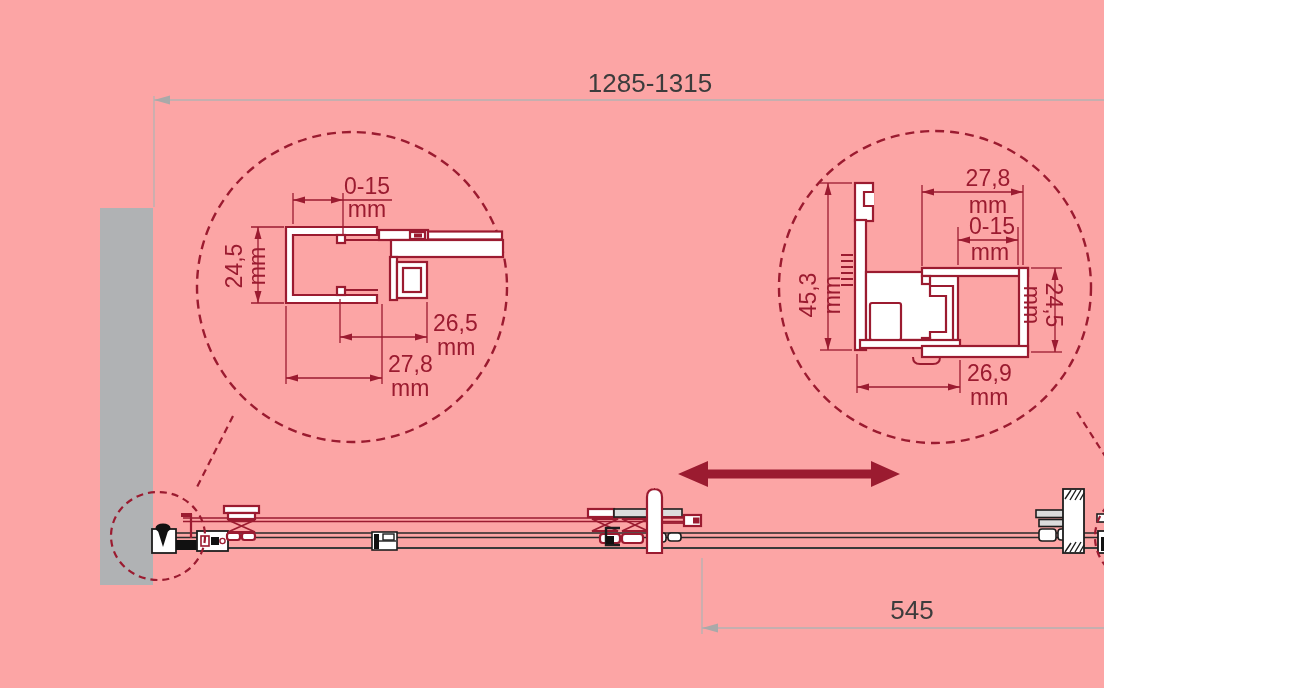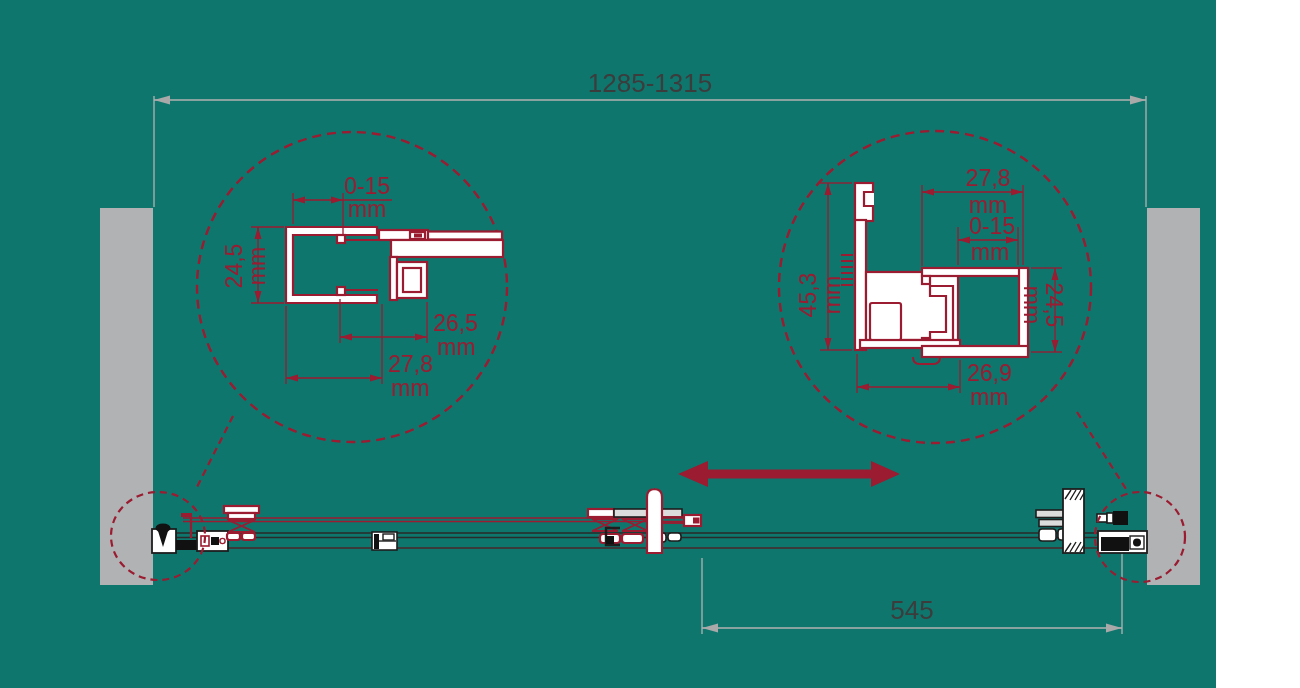--- a/index.html
+++ b/index.html
@@ -1,16 +1,16 @@
 <!DOCTYPE html>
 <html><head>
 <meta charset="utf-8">
 <style>
   html,body{margin:0;padding:0;background:#fff;}
-  .stage{position:relative;width:1216px;height:688px;background:#0f766e;overflow:hidden;
+  .stage{position:relative;width:1104px;height:688px;background:#fca5a5;overflow:hidden;
          font-family:"Liberation Sans", sans-serif;}
   svg text{font-family:"Liberation Sans", sans-serif;}
   .dimtxt{fill:#9b1b30;font-size:23px;}
   .gtxt{fill:#3c3c3c;font-size:26px;}
   .mdim{stroke:#9b1b30;stroke-width:1.3;fill:none;}
   .marr{fill:#9b1b30;stroke:none;}
   .mpro{stroke:#9b1b30;stroke-width:2.2;fill:#ffffff;}
   .mln{stroke:#9b1b30;fill:none;}
   .gdim{stroke:#b3b3b3;stroke-width:1.3;fill:none;}
   .garr{fill:#a9a9a9;stroke:none;}

